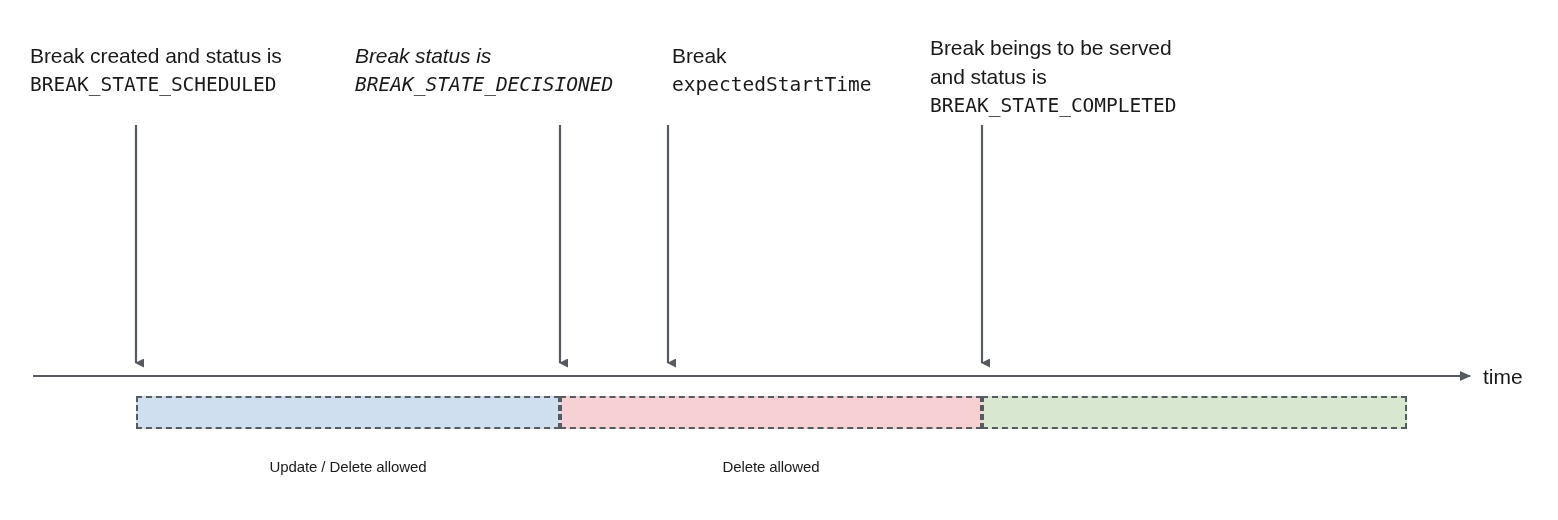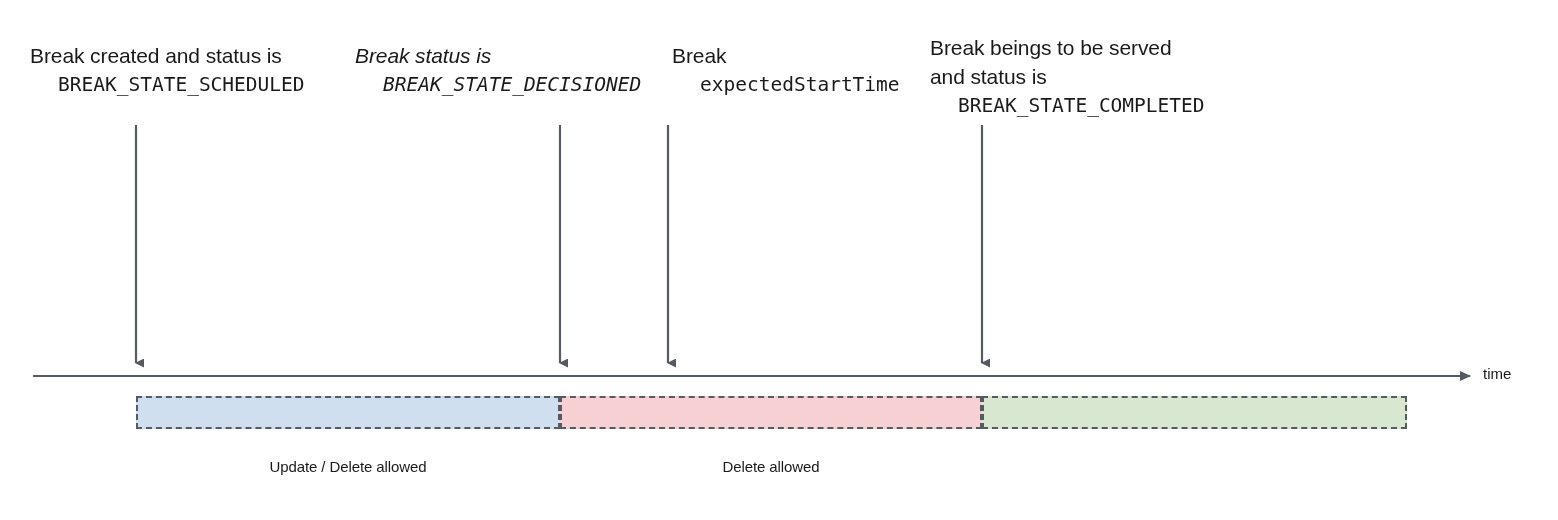--- a/index.html
+++ b/index.html
@@ -34,21 +34,20 @@
     font-family: "Liberation Sans", sans-serif;
     font-size: 21px;
     letter-spacing: -0.1px;
     color: #1a1a1a;
   }
   .ann-code {
     font-family: "DejaVu Sans Mono", monospace;
     font-size: 19.5px;
     letter-spacing: 0px;
     color: #1a1a1a;
-    margin-left: 28px;
   }
 
   #ann-0 { left: 30px;  top: 41px; }
   #ann-1 { left: 355px; top: 41px; font-style: italic; }
   #ann-2 { left: 672px; top: 41px; }
   #ann-3 { left: 930px; top: 33px; }
 
   
   .svg-layer {
     position: absolute;
@@ -85,21 +84,21 @@
   #caption-0 { left: 136px; width: 424px; }
   #caption-1 { left: 560px; width: 422px; }
   #caption-2 { left: 982px; width: 425px; }
 
   
   #axis-label {
     position: absolute;
     left: 1483px;
     top: 365px;
     font-family: "Liberation Sans", sans-serif;
-    font-size: 15px;
+    font-size: 21px;
     color: #1a1a1a;
     white-space: nowrap;
   }
 </style>
 </head>
 <body>
 
 <div id="diagram">
 
   <div class="annotation" id="ann-0">

